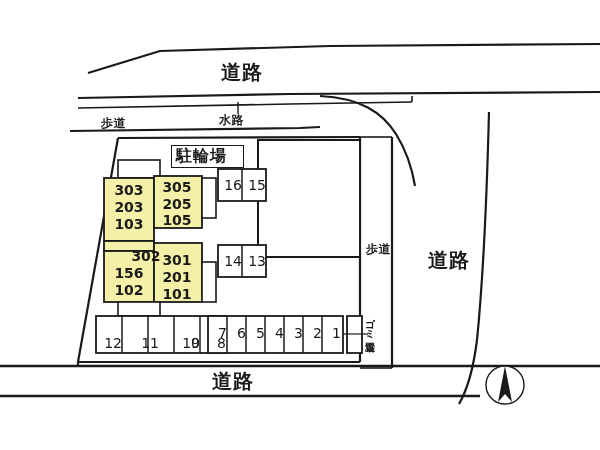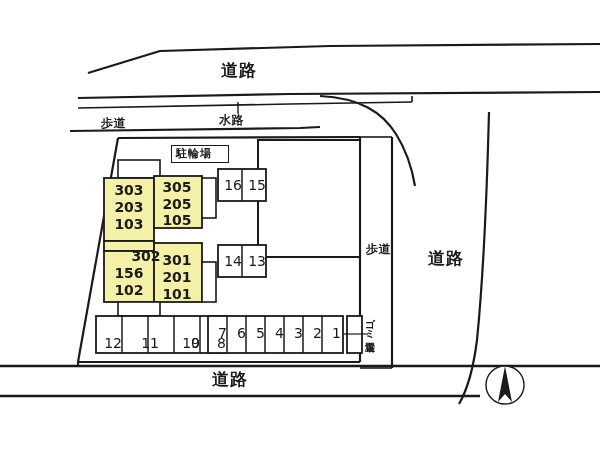--- a/index.html
+++ b/index.html
@@ -24,42 +24,42 @@
   }
   .lbl {
     position: absolute;
     font-family: "DejaVu Sans", "Liberation Sans", sans-serif;
     color: #1a1a1a;
     white-space: nowrap;
     line-height: 1;
     user-select: none;
   }
   .lbl-road {
-    font-size: 17px;
+    font-size: 20px;
     font-weight: 700;
     letter-spacing: 1px;
   }
   .lbl-sub {
     font-size: 12px;
     font-weight: 700;
     letter-spacing: 0.5px;
   }
   .lbl-unit {
     font-size: 14px;
     font-weight: 700;
     text-align: center;
     letter-spacing: 0px;
   }
   .lbl-stall {
     font-size: 14px;
     font-weight: 400;
     text-align: right;
   }
   .lbl-boxed {
-    font-size: 11px;
+    font-size: 16px;
     font-weight: 700;
     border: 1.5px solid #1a1a1a;
     background: #ffffff;
     padding: 2px 16px 3px 4px;
     letter-spacing: 1px;
   }
   .lbl-vert {
     font-size: 10px;
     font-weight: 700;
     writing-mode: vertical-rl;

